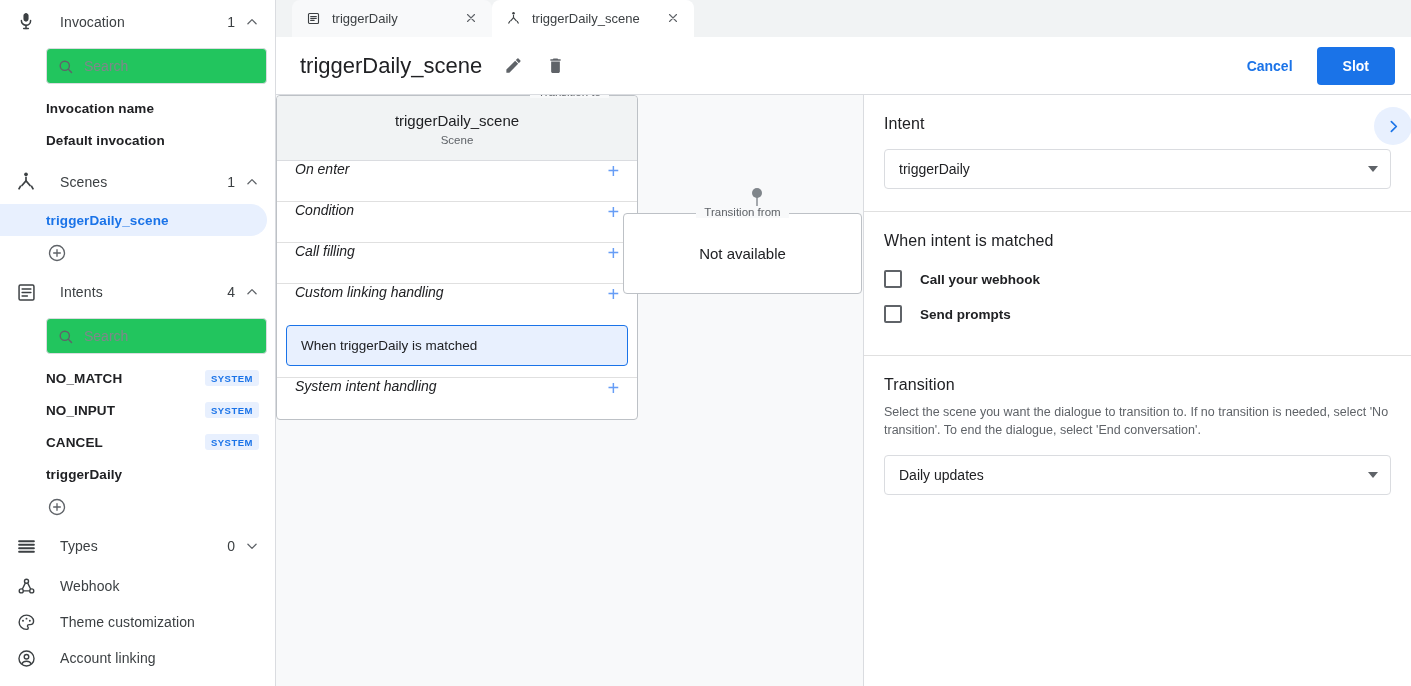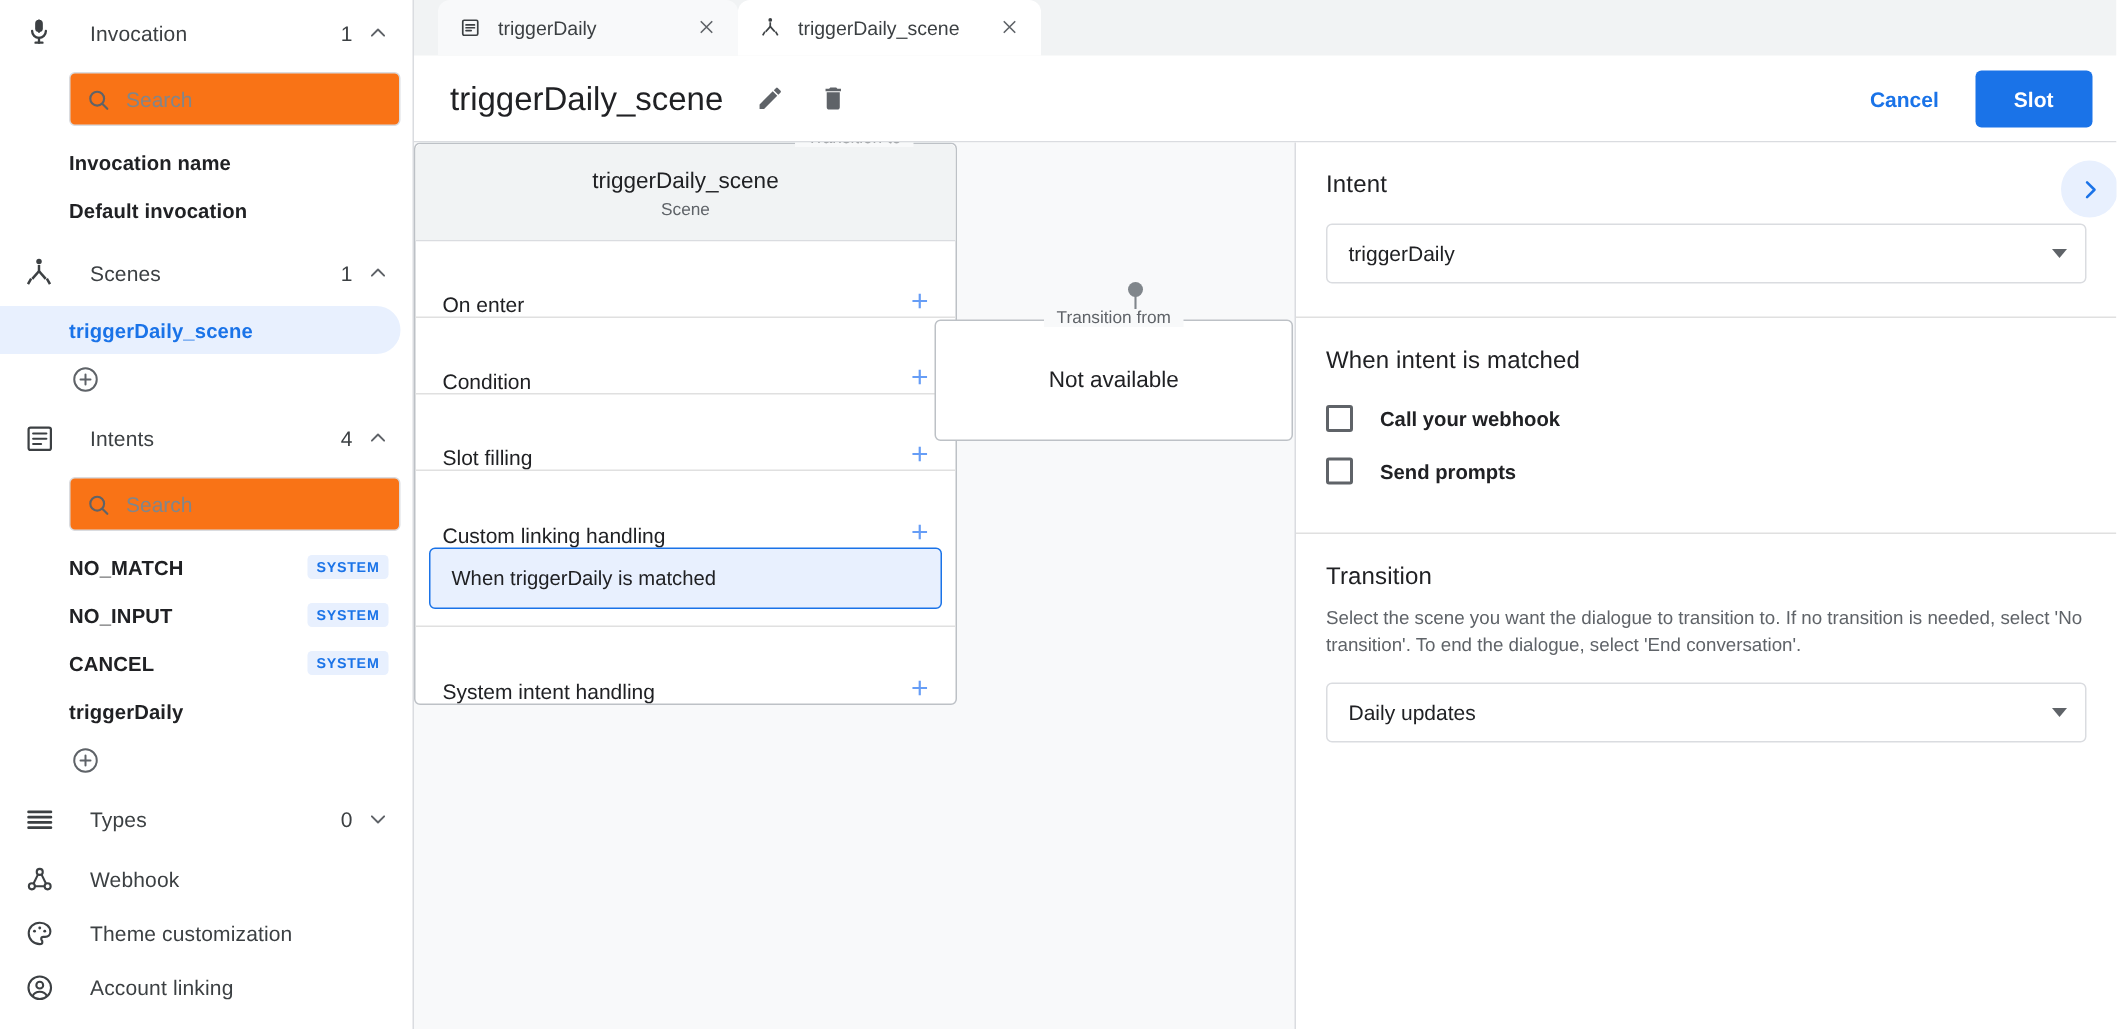--- a/index.html
+++ b/index.html
@@ -37,21 +37,21 @@
   }
   .nav-count { font-size: 14px; color: #3c4043; margin-right: 10px; }
   .chev {
     width: 14px; height: 14px; color: #5f6368;
     display: flex; align-items: center; justify-content: center;
   }
   .search-wrap { padding: 4px 8px 8px 46px; }
   .search-box {
     height: 36px; border: 1px solid #dadce0; border-radius: 4px;
     display: flex; align-items: center; padding: 0 10px;
-    background: #f97316;
+    background: #22c55e;
   }
   .search-box .s-ico { color: #5f6368; display:flex; margin-right: 10px; }
   .search-box input {
     border: none; outline: none; flex: 1;
     font-family: "Liberation Sans", sans-serif;
     font-size: 14px; color: #3c4043; background: transparent;
   }
   .search-box input::placeholder { color: #80868b; }
   .sub-item {
     height: 32px; display: flex; align-items: center;
@@ -152,23 +152,24 @@
     left: 301px; top: 272px; width: 362px;
     background: #fff; border: 1px solid #bdc1c6; border-radius: 4px;
   }
   #card-scene .scene-head {
     background: #f1f3f4; border-bottom: 1px solid #dadce0;
     padding: 16px 0 14px; text-align: center; border-radius: 4px 4px 0 0;
   }
   .scene-head .sh-name { font-size: 15px; color: #202124; }
   .scene-head .sh-sub { font-size: 11.5px; color: #5f6368; margin-top: 5px; }
   .scene-row {
-    height: 51px; display: flex; align-items: flex-end;
+    height: 41px; display: flex; align-items: flex-start;
     padding: 0 18px 0 18px; border-bottom: 1px solid #e0e0e0;
     cursor: pointer;
+    font-style: italic;
   }
   .scene-row:last-child { border-bottom: none; }
   .scene-row .sr-label { flex: 1; font-size: 14px; color: #202124; }
   .plus { color: #669df6; font-size: 20px; line-height: 1; cursor: pointer; }
   .handler-wrap { padding: 0 9px 11px 9px; border-bottom: 1px solid #e0e0e0; }
   .handler-chip {
     background: #e8f0fe; border: 1px solid #1a73e8; border-radius: 4px;
     height: 41px; display: flex; align-items: center;
     padding-left: 14px; font-size: 13.5px; color: #202124;
     cursor: pointer;
@@ -481,21 +482,21 @@
 
           <div class="scene-row">
             <span class="sr-label">On enter</span>
             <span class="plus">+</span>
           </div>
           <div class="scene-row">
             <span class="sr-label">Condition</span>
             <span class="plus">+</span>
           </div>
           <div class="scene-row">
-            <span class="sr-label">Slot filling</span>
+            <span class="sr-label">Call filling</span>
             <span class="plus">+</span>
           </div>
           <div class="scene-row" style="border-bottom:none;">
             <span class="sr-label">Custom linking handling</span>
             <span class="plus">+</span>
           </div>
           <div class="handler-wrap">
             <div class="handler-chip">When triggerDaily is matched</div>
           </div>
           <div class="scene-row">

